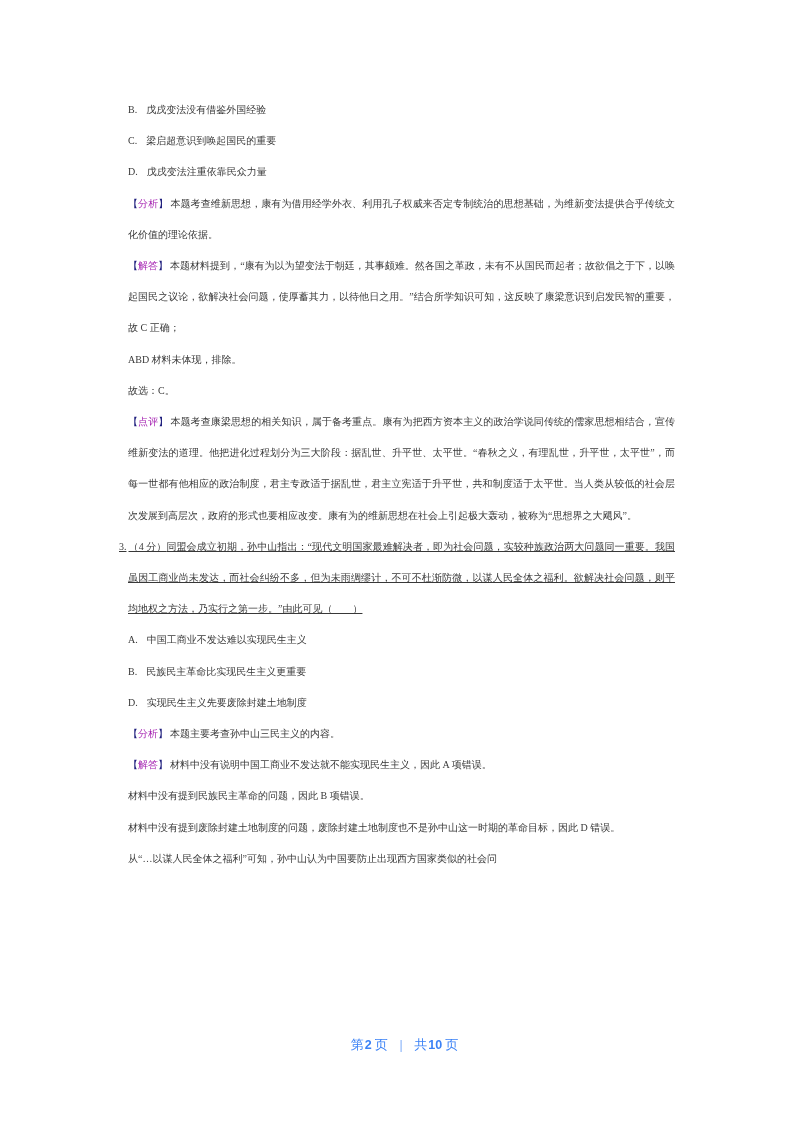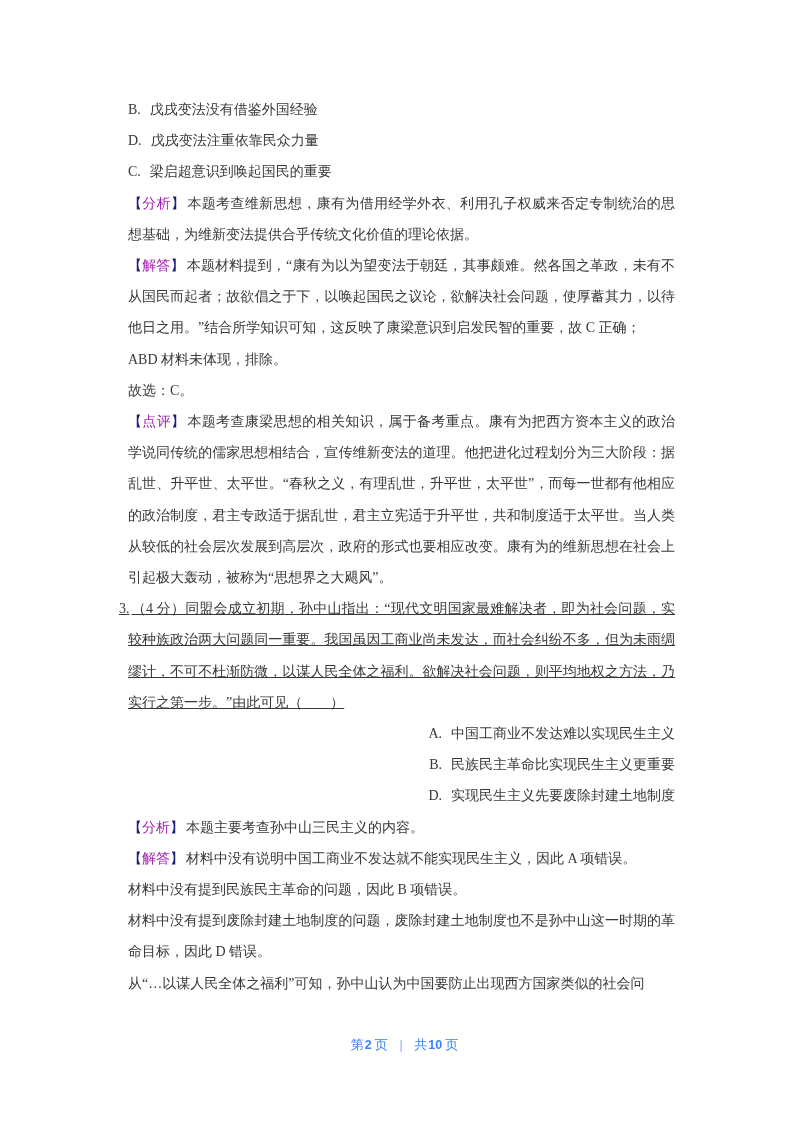--- a/index.html
+++ b/index.html
@@ -14,35 +14,35 @@
     background: #ffffff;
     font-family: "Liberation Serif", serif;
     color: #383838;
     overflow: hidden;
   }
   .content {
     position: absolute;
     left: 128px;
     top: 94px;
     width: 547px;
-    font-size: 14px;
+    font-size: 10px;
     line-height: 31.2px;
     text-align: justify;
   }
   .content p {
     margin: 0;
     padding: 0;
   }
   .option {
     padding-left: 8px;
     text-align: left;
   }
   .option-q3 {
     padding-left: 13px;
-    text-align: right;
+    text-align: left;
   }
   .option .opt-label,
   .option-q3 .opt-label {
     margin-right: 9px;
   }
   .stem {
     text-indent: -9px;
     text-decoration: underline;
   }
   .qnum {
@@ -80,23 +80,23 @@
   }
 </style>
 </head>
 <body>
 
 <div class="page">
   <div class="content">
 
     <p class="option"><span class="opt-label">B.</span><span>戊戌变法没有借鉴外国经验</span></p>
 
+    <p class="option"><span class="opt-label">C.</span><span>梁启超意识到唤起国民的重要</span></p>
+
     <p class="option"><span class="opt-label">D.</span><span>戊戌变法注重依靠民众力量</span></p>
-
-    <p class="option"><span class="opt-label">C.</span><span>梁启超意识到唤起国民的重要</span></p>
 
     <p class="para"><span class="tag-bracket">【</span><span class="tag-name">分析</span><span class="tag-bracket tag-close">】</span><span>本题考查维新思想，康有为借用经学外衣、利用孔子权威来否定专制统治的思想基础，为维新变法提供合乎传统文化价值的理论依据。</span></p>
 
     <p class="para"><span class="tag-bracket">【</span><span class="tag-name">解答</span><span class="tag-bracket tag-close">】</span><span>本题材料提到，“康有为以为望变法于朝廷，其事颇难。然各国之革政，未有不从国民而起者；故欲倡之于下，以唤起国民之议论，欲解决社会问题，使厚蓄其力，以待他日之用。”结合所学知识可知，这反映了康梁意识到启发民智的重要，故 C 正确；</span></p>
 
     <p class="para">ABD 材料未体现，排除。</p>
 
     <p class="para">故选：C。</p>
 
     <p class="para"><span class="tag-bracket">【</span><span class="tag-name">点评</span><span class="tag-bracket tag-close">】</span><span>本题考查康梁思想的相关知识，属于备考重点。康有为把西方资本主义的政治学说同传统的儒家思想相结合，宣传维新变法的道理。他把进化过程划分为三大阶段：据乱世、升平世、太平世。“春秋之义，有理乱世，升平世，太平世”，而每一世都有他相应的政治制度，君主专政适于据乱世，君主立宪适于升平世，共和制度适于太平世。当人类从较低的社会层次发展到高层次，政府的形式也要相应改变。康有为的维新思想在社会上引起极大轰动，被称为“思想界之大飓风”。</span></p>

